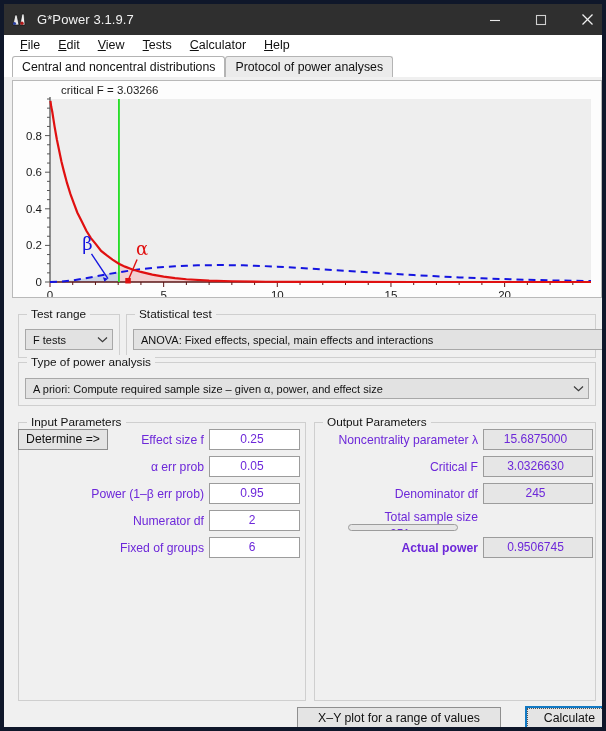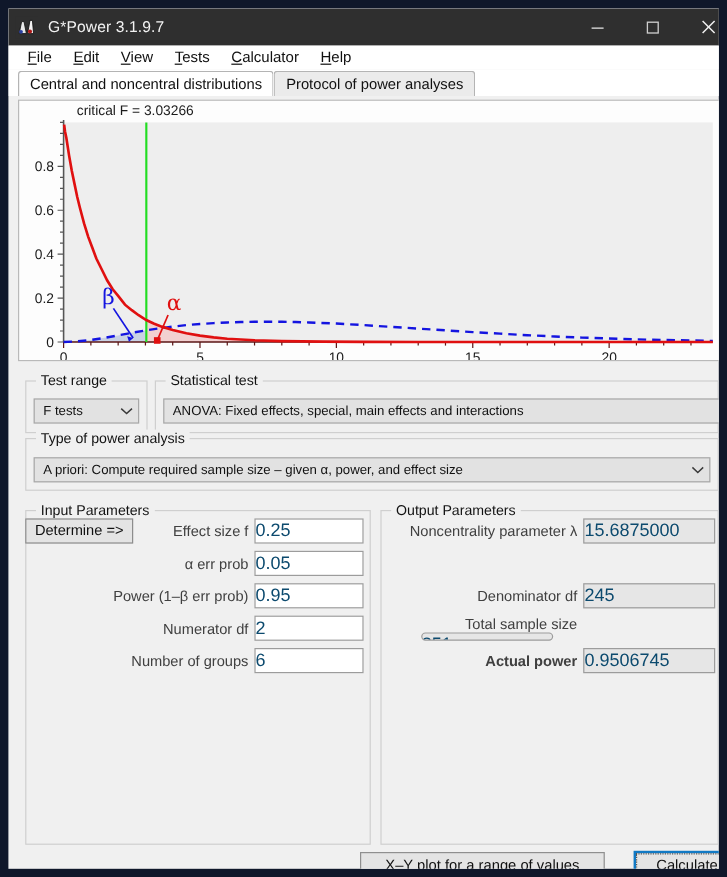--- a/index.html
+++ b/index.html
@@ -10,21 +10,21 @@
   body {
     font-family: "Liberation Sans", "DejaVu Sans", sans-serif;
     -webkit-font-smoothing: antialiased;
   }
   #app {
     position: relative;
     width: 606px;
     height: 731px;
     overflow: hidden;
     background: #f0f0f0;
-    border: 7px solid #0f172a;
+    border: 4px solid #0f172a;
     box-sizing: border-box;
   }
 
   
   .titlebar {
     position: absolute;
     left: 0; top: 0;
     width: 606px;
     height: 31px;
     background: #2f2f2f;
@@ -180,33 +180,33 @@
 
   
   .prow {
     position: absolute;
     display: flex;
     align-items: center;
     height: 21px;
   }
   .prow-label {
     font-size: 12.2px;
-    color: #404040;
+    color: #6d28d9;
     text-align: right;
     white-space: nowrap;
     padding-right: 5px;
   }
   .field {
     height: 21px;
     box-sizing: border-box;
     border: 1px solid #9c9c9c;
     background: #ffffff;
-    font-size: 15px;
-    color: #0c4a6e;
-    text-align: left;
+    font-size: 12px;
+    color: #6d28d9;
+    text-align: center;
     line-height: 19px;
     padding-right: 5px;
     font-family: "Liberation Sans", "DejaVu Sans", sans-serif;
     overflow: hidden;
     white-space: nowrap;
   }
   .field.readonly {
     background: #e6e6e6;
   }
 
@@ -438,32 +438,36 @@
   </div>
   <div class="prow" style="left:74px; top:479px;">
     <span class="prow-label" style="width:126px;">Power (1–β err prob)</span>
     <div class="field" style="width:91px;">0.95</div>
   </div>
   <div class="prow" style="left:110px; top:506px;">
     <span class="prow-label" style="width:90px;">Numerator df</span>
     <div class="field" style="width:91px;">2</div>
   </div>
   <div class="prow" style="left:90px; top:533px;">
-    <span class="prow-label" style="width:110px;">Number of groups</span>
+    <span class="prow-label" style="width:110px;">Fixed of groups</span>
     <div class="field" style="width:91px;">6</div>
   </div>
 
   <div class="group" style="left:310px; top:418px; width:282px; height:279px;">
     <span class="group-title">Output Parameters</span>
   </div>
 
   <div class="prow" style="left:318px; top:425px;">
     <span class="prow-label" style="width:156px;">Noncentrality parameter λ</span>
     <div class="field readonly" style="width:110px;">15.6875000</div>
   </div>
+  <div class="prow" style="left:318px; top:452px;">
+    <span class="prow-label" style="width:156px;">Critical F</span>
+    <div class="field readonly" style="width:110px;">3.0326630</div>
+  </div>
   <div class="prow" style="left:318px; top:479px;">
     <span class="prow-label" style="width:156px;">Denominator df</span>
     <div class="field readonly" style="width:110px;">245</div>
   </div>
   <div class="prow" style="left:318px; top:506px;flex-direction:column;">
     <span class="prow-label" style="width:156px;">Total sample size</span>
     <div class="field readonly" style="width:110px;border-radius:10px;">251</div>
   </div>
   <div class="prow" style="left:318px; top:533px;">
     <span class="prow-label" style="width:156px;font-weight:bold;">Actual power</span>

